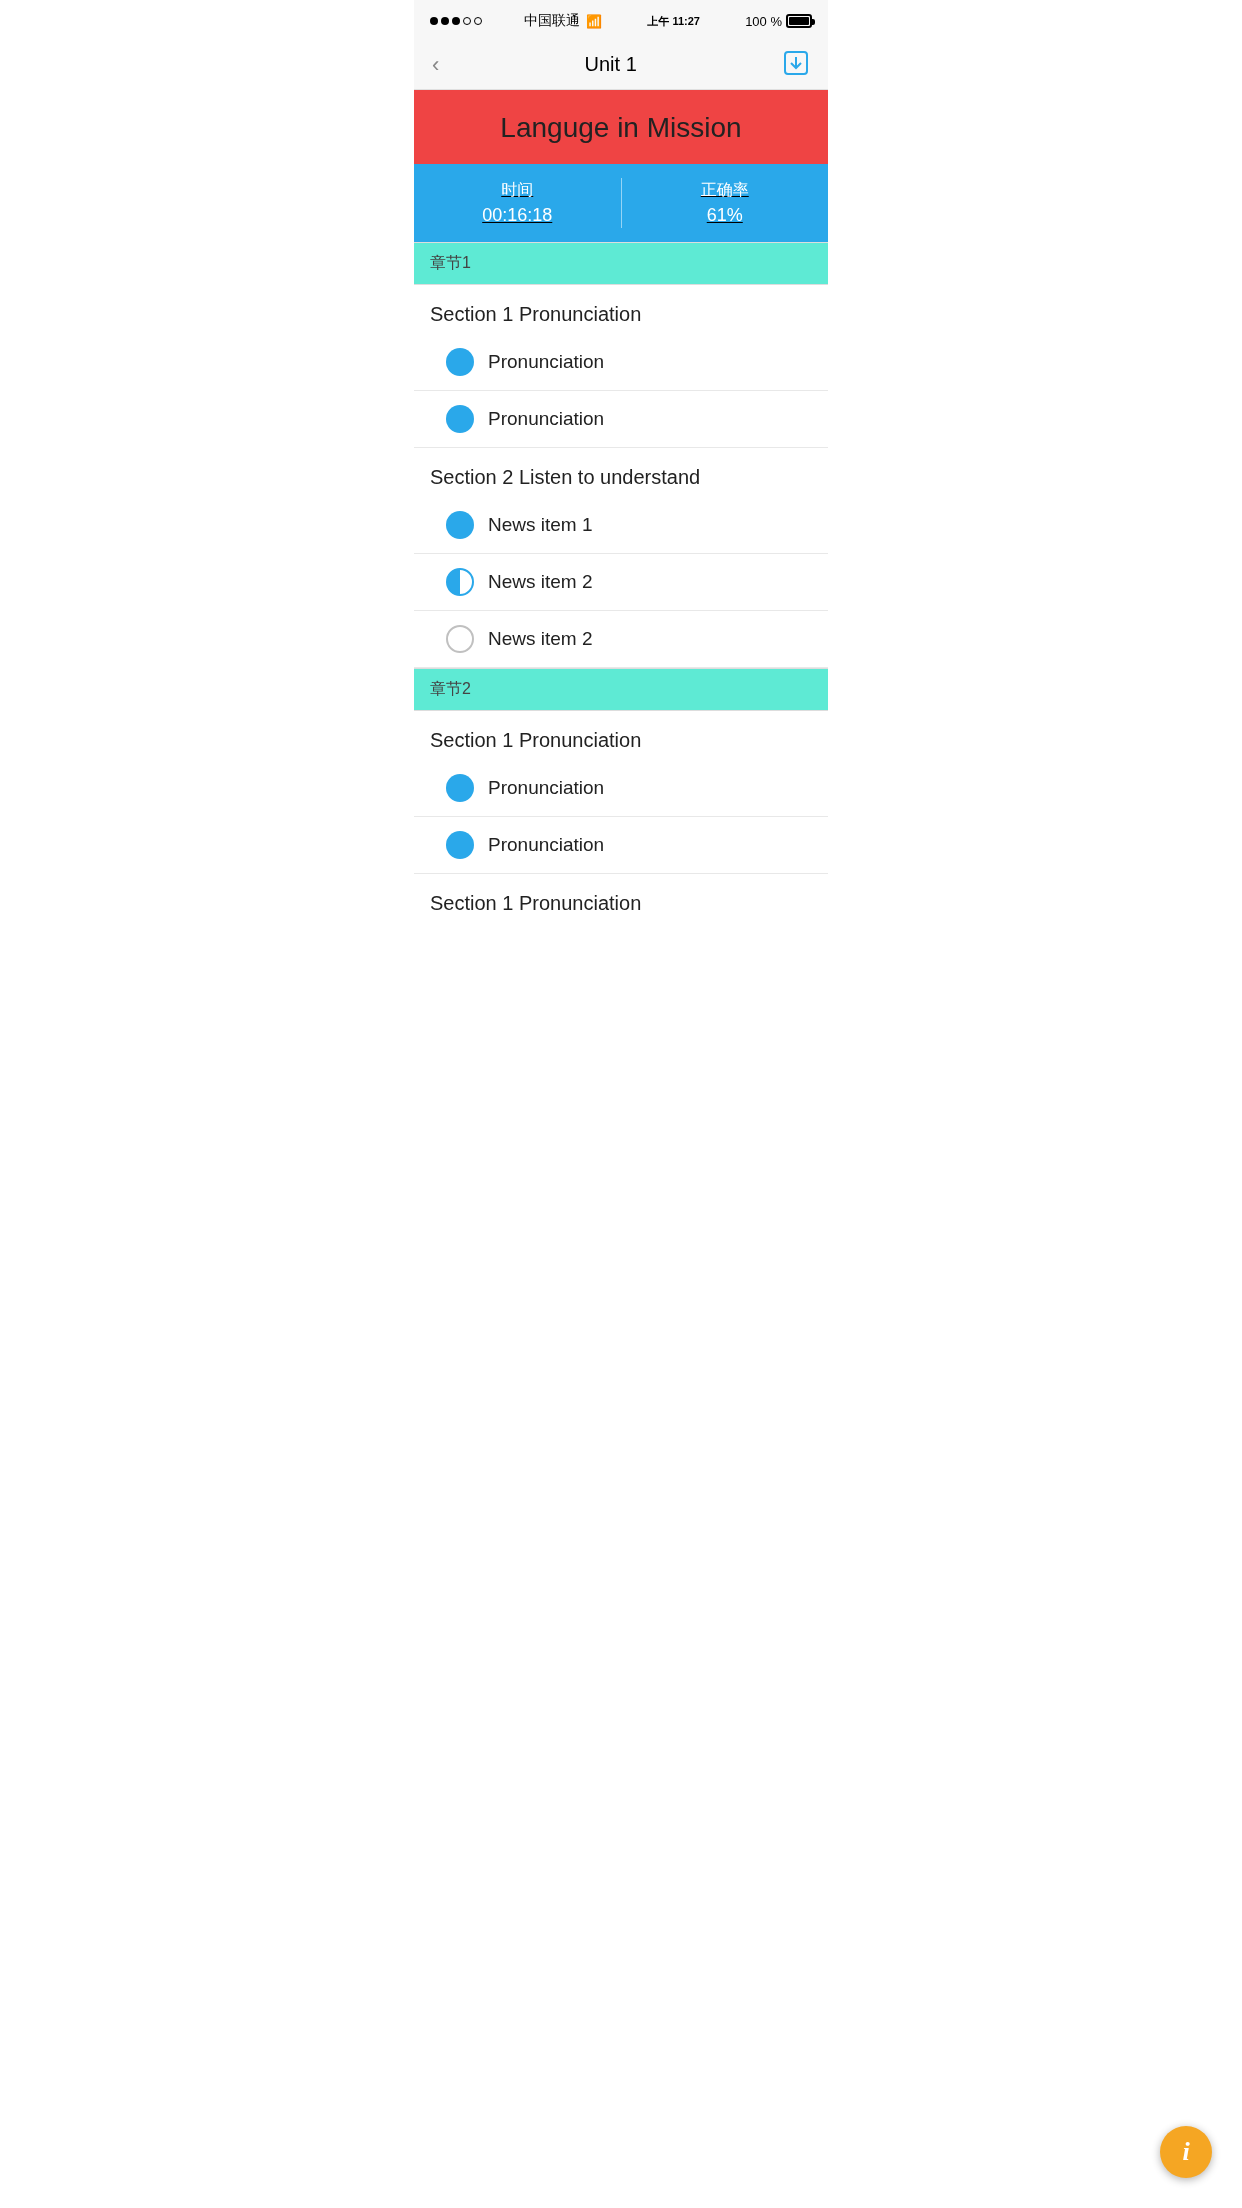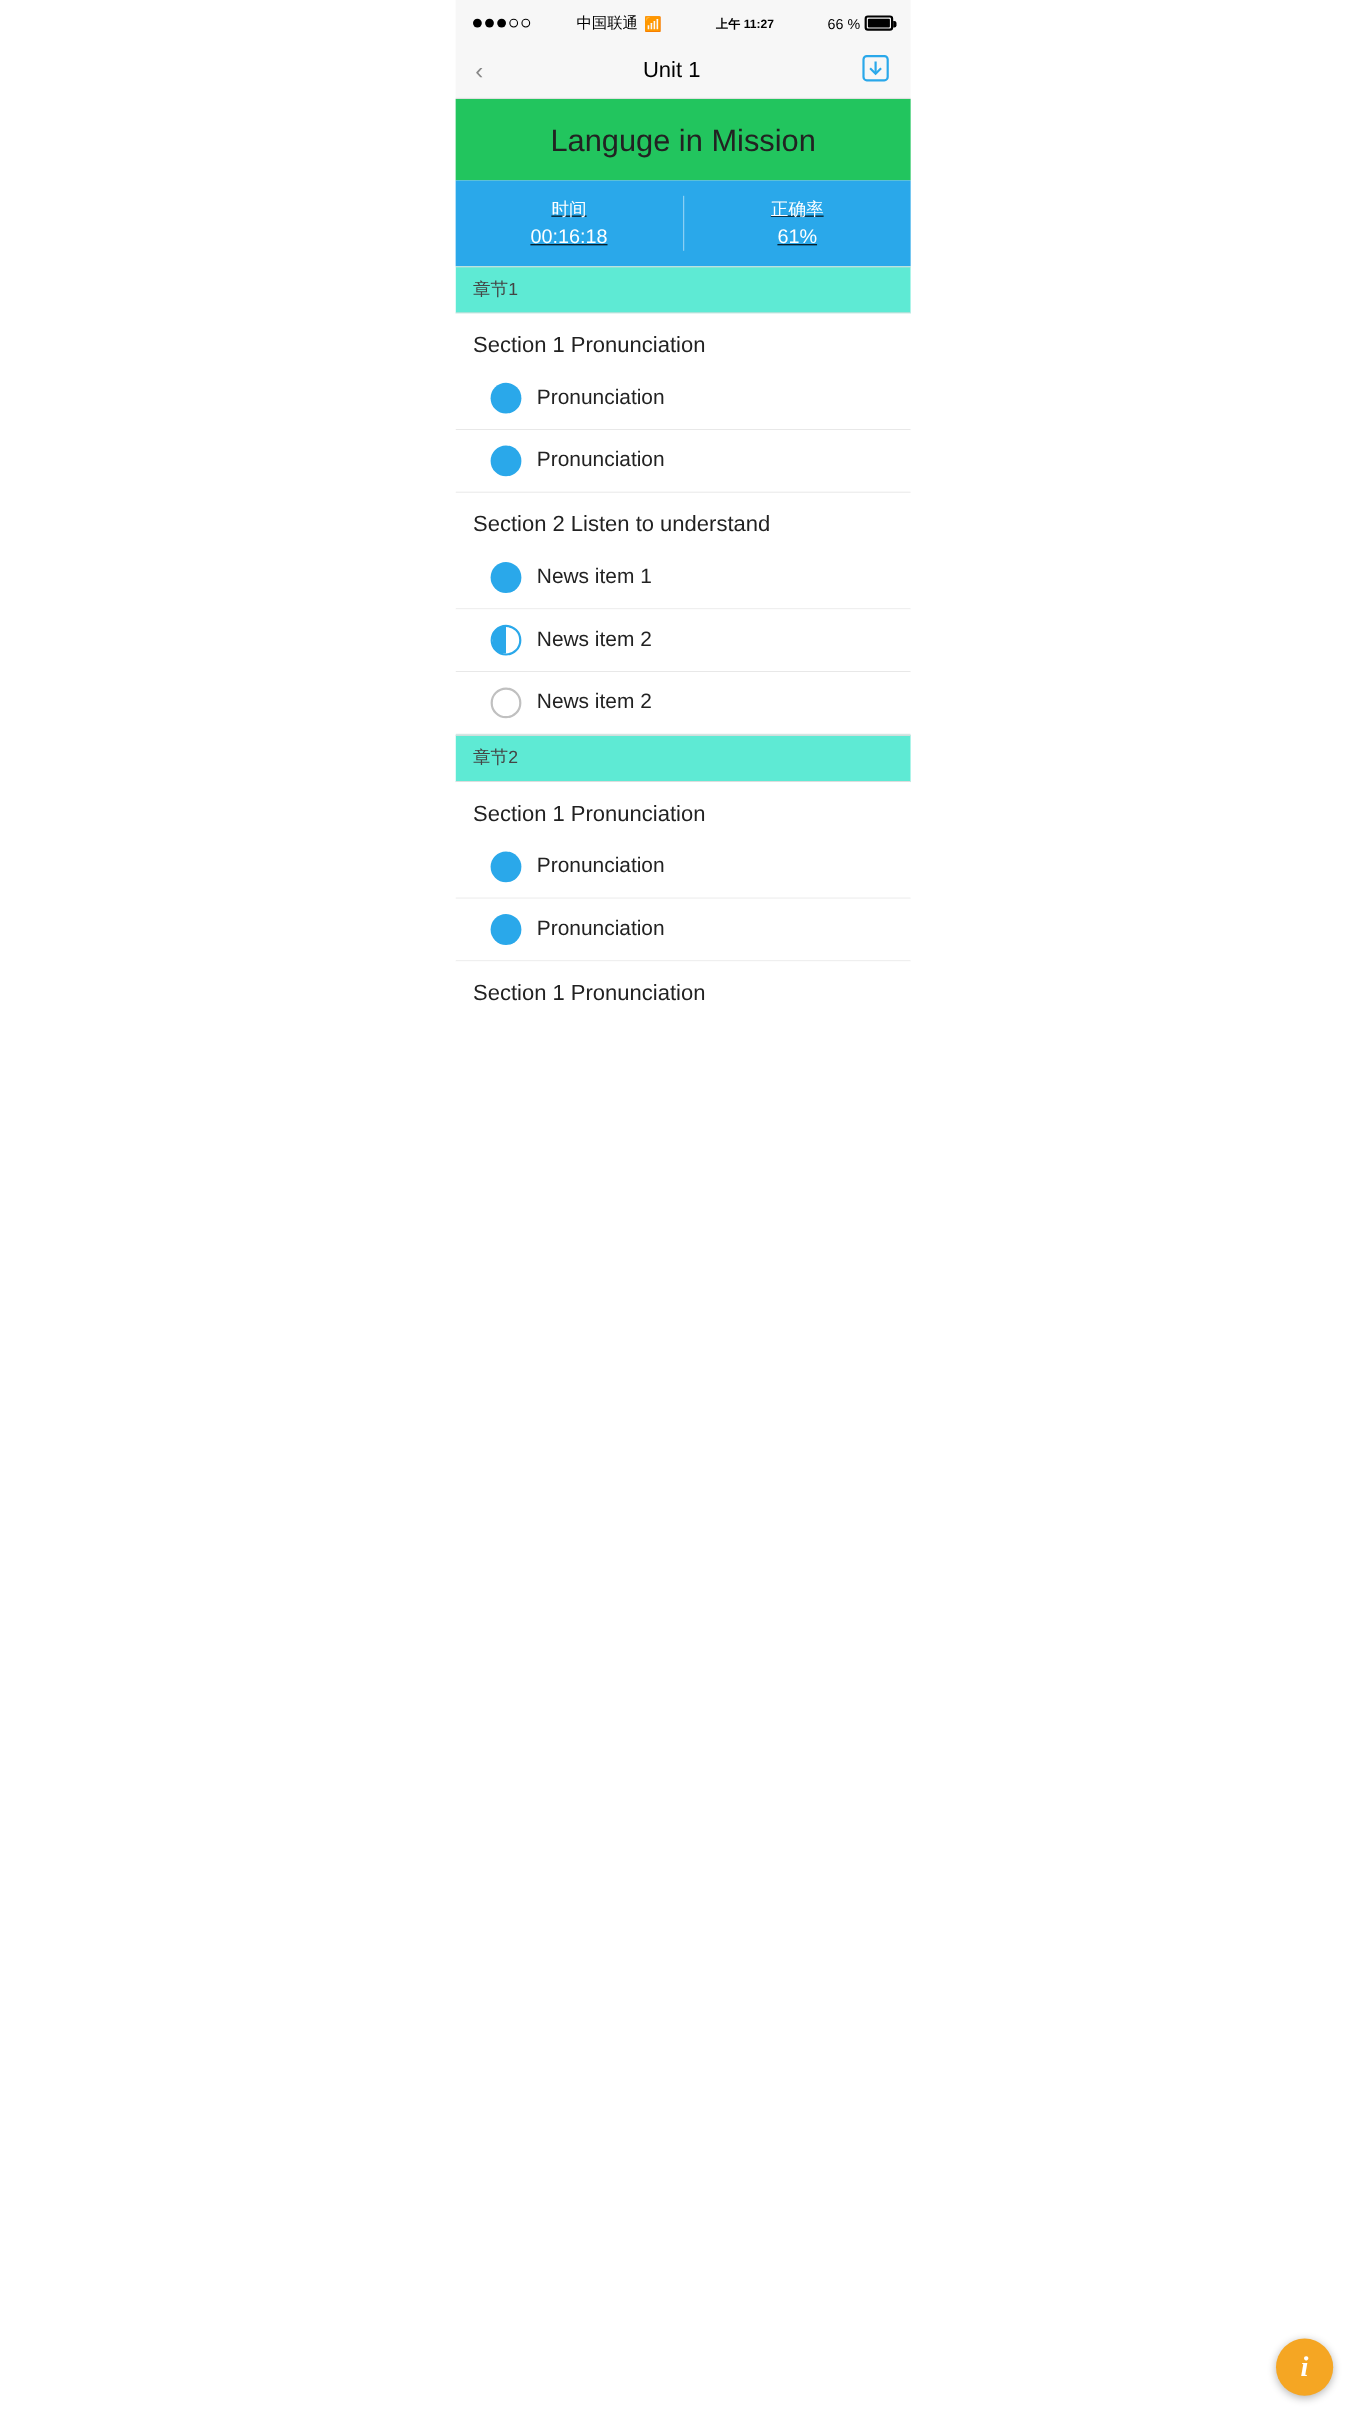--- a/index.html
+++ b/index.html
@@ -124,21 +124,21 @@
       height: 28px;
     }
 
     
     .page-title {
       text-align: center;
       font-size: 28px;
       font-weight: 300;
       color: #222;
       padding: 22px 20px 20px;
-      background: #22c55e;
+      background: #ef4444;
     }
 
     
     .stats-bar {
       background: #2aa8ea;
       display: flex;
       align-items: center;
       padding: 14px 0;
       text-decoration: underline;
     }
@@ -276,21 +276,21 @@
       <div class="dot"></div>
       <div class="dot"></div>
       <div class="dot empty"></div>
       <div class="dot empty"></div>
     </div>
     <span class="wifi-icon">中国联通</span>
     <span>📶</span>
   </div>
   <div class="status-center">上午 11:27</div>
   <div class="status-right">
-    <span>66 %</span>
+    <span>100 %</span>
     <div class="battery">
       <div class="battery-fill"></div>
     </div>
   </div>
 </div>
 
 <div class="nav-bar">
   <span class="nav-back">‹</span>
   <span class="nav-title">Unit 1</span>
   <div>

